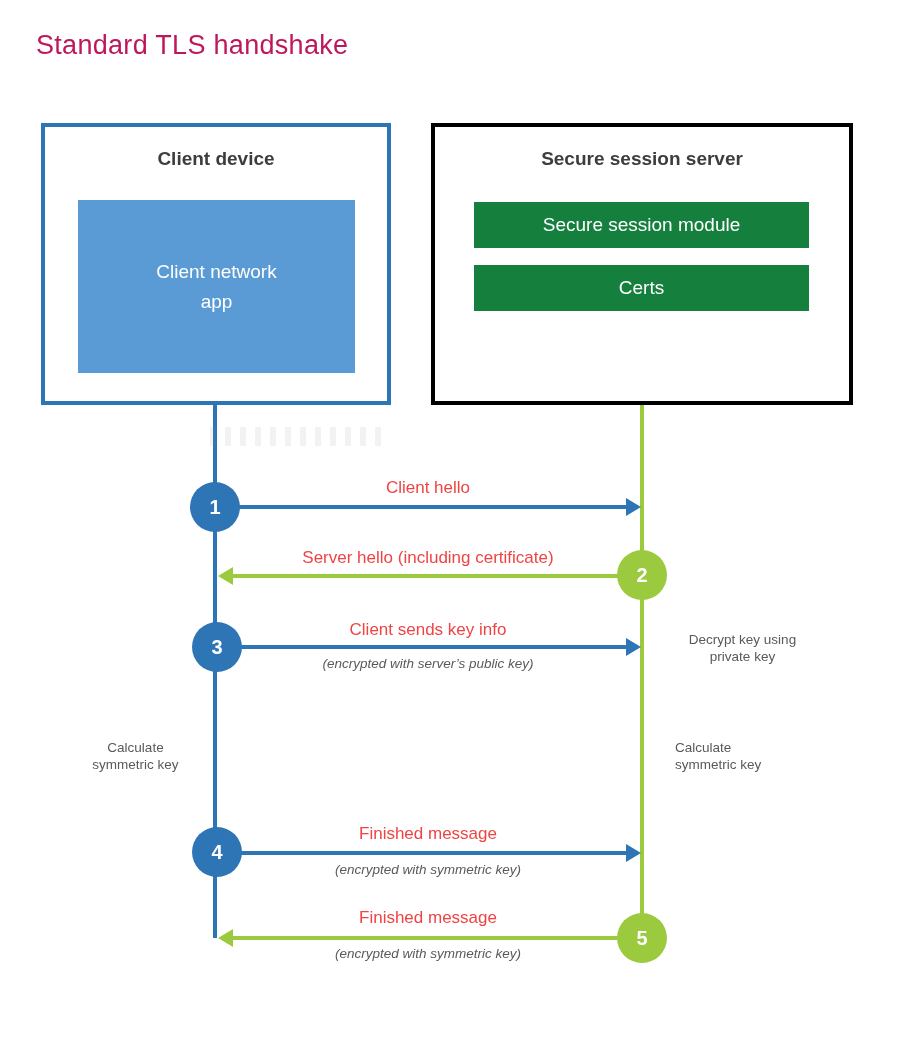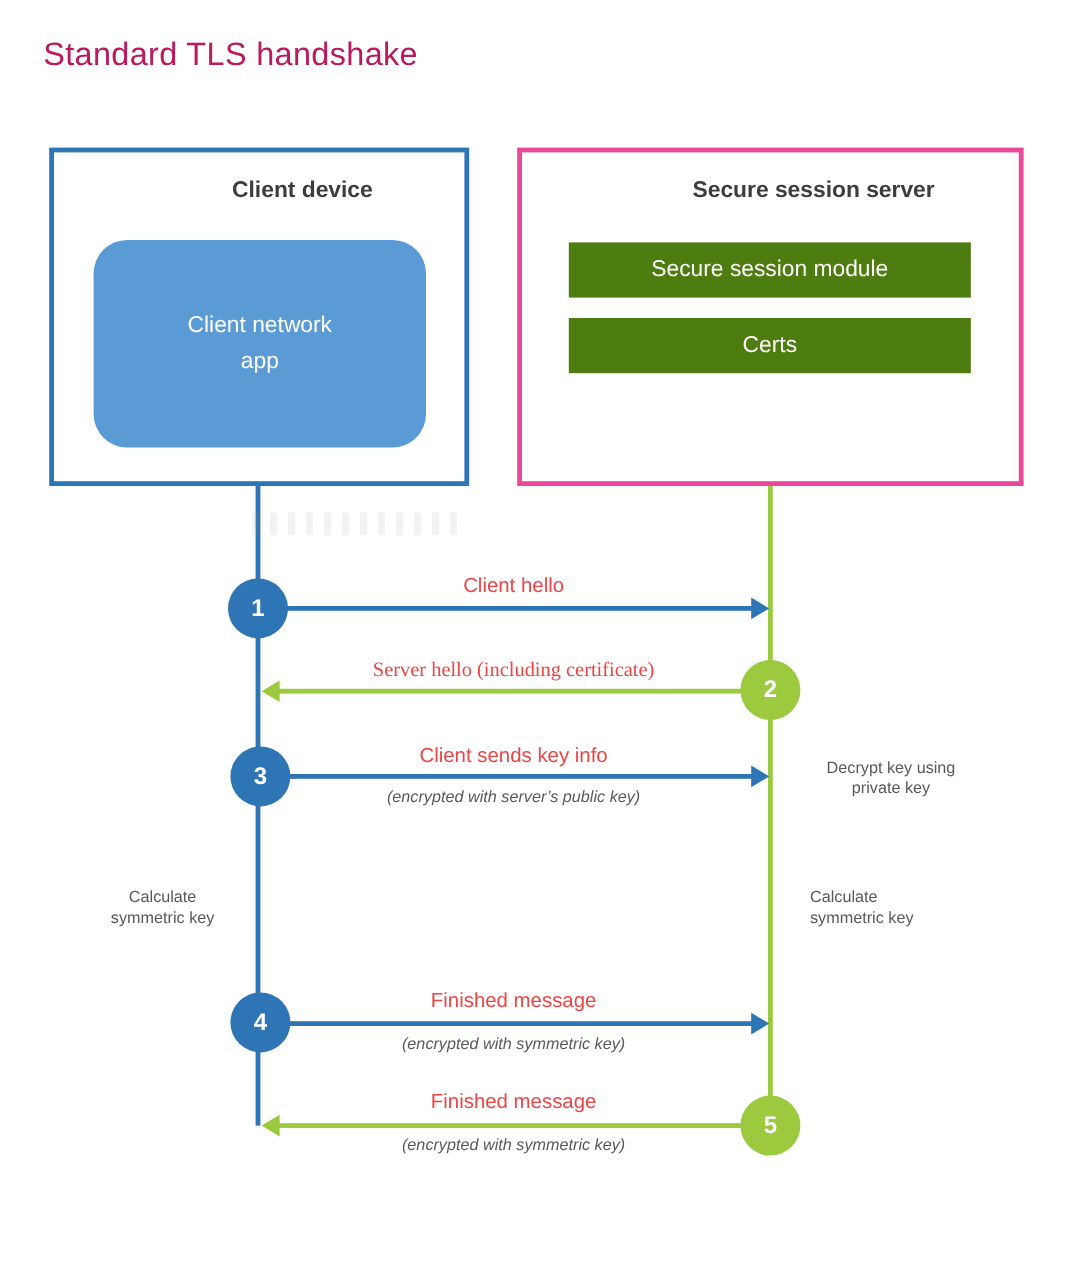--- a/index.html
+++ b/index.html
@@ -7,30 +7,30 @@
     position:relative;width:900px;height:1058px;background:#ffffff;
     font-family:"Liberation Sans", sans-serif;overflow:hidden;
   }
   .diagram-title{
     position:absolute;left:36px;top:30px;font-size:27px;font-weight:300;
     color:#be185d;letter-spacing:.3px;
   }
   
   .entity-box{position:absolute;top:123px;height:282px;background:#fff;box-sizing:border-box;}
   .client-box{left:41px;width:350px;border:4px solid #2e75b6;}
-  .server-box{left:431px;width:422px;border:4px solid #ec4899;}
+  .server-box{left:431px;width:422px;border:4px solid #000000;}
   .entity-title{position:absolute;left:0;top:21px;width:100%;text-align:center;
-    font-size:19px;font-weight:700;color:#3d3d3d;margin-left:36px;}
+    font-size:19px;font-weight:700;color:#3d3d3d;}
   .client-app{
     position:absolute;left:33px;top:73px;width:277px;height:173px;background:#5b9bd5;
     color:#fff;display:flex;flex-direction:column;align-items:center;justify-content:center;
-    text-align:center;font-size:19px;line-height:1.55;border-radius:28px;
+    text-align:center;font-size:19px;line-height:1.55;
   }
   .server-bar{
-    position:absolute;left:39px;width:335px;height:46px;background:#4d7c0f;color:#fff;
+    position:absolute;left:39px;width:335px;height:46px;background:#15803d;color:#fff;
     display:flex;align-items:center;justify-content:center;font-size:19px;
   }
   .bar-1{top:75px;}.bar-2{top:138px;}.bar-3{top:199px;height:45px;}
   
   .lifeline{position:absolute;width:4px;}
   .lifeline-client{left:213px;top:405px;height:533px;background:#2e75b6;}
   .lifeline-server{left:640px;top:405px;height:535px;background:#9cca3f;}
   
   .faint-artifact{
     position:absolute;left:210px;top:427px;width:178px;height:19px;
@@ -89,21 +89,21 @@
 
   <div class="faint-artifact"></div>
 
   <div class="msg-label" style="top:478px;">Client hello</div>
   <div class="shaft blue" style="left:215px;top:505px;width:412px;"></div>
   <div class="head right blue" style="left:626px;top:498px;"></div>
   <div class="num-circle blue" style="left:190px;top:482px;">
     <span>1</span>
   </div>
 
-  <div class="msg-label" style="top:548px;font-family:Liberation Serif, serif;">Server hello (including certificate)</div>
+  <div class="msg-label" style="top:548px;">Server hello (including certificate)</div>
   <div class="shaft green" style="left:232px;top:574px;width:408px;"></div>
   <div class="head left green" style="left:218px;top:567px;"></div>
   <div class="num-circle green" style="left:617px;top:550px;">
     <span>2</span>
   </div>
 
   <div class="msg-label" style="top:620px;">Client sends key info</div>
   <div class="shaft blue" style="left:215px;top:645px;width:412px;"></div>
   <div class="head right blue" style="left:626px;top:638px;"></div>
   <div class="msg-sub" style="top:656px;">(encrypted with server’s public key)</div>

